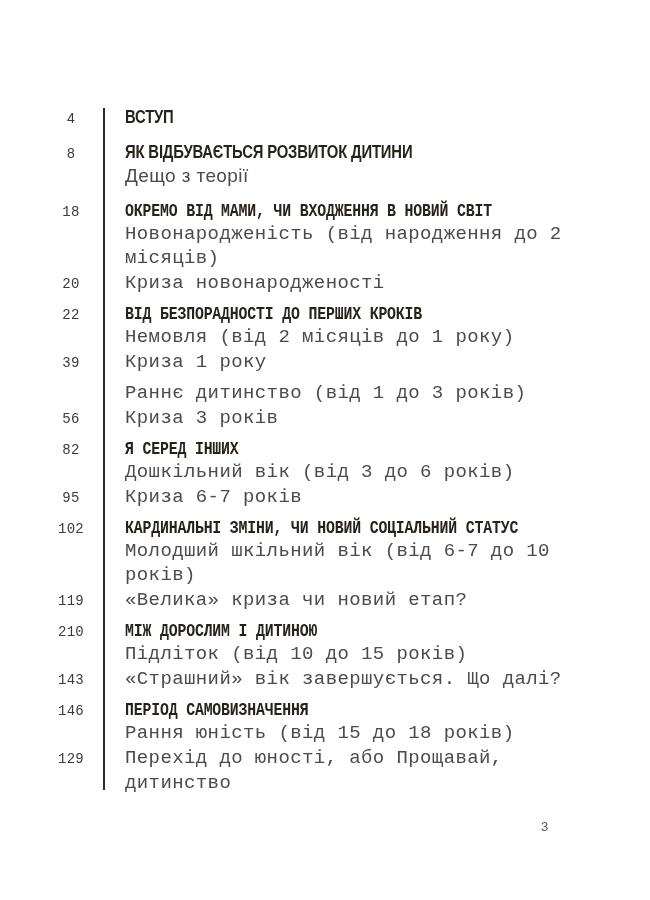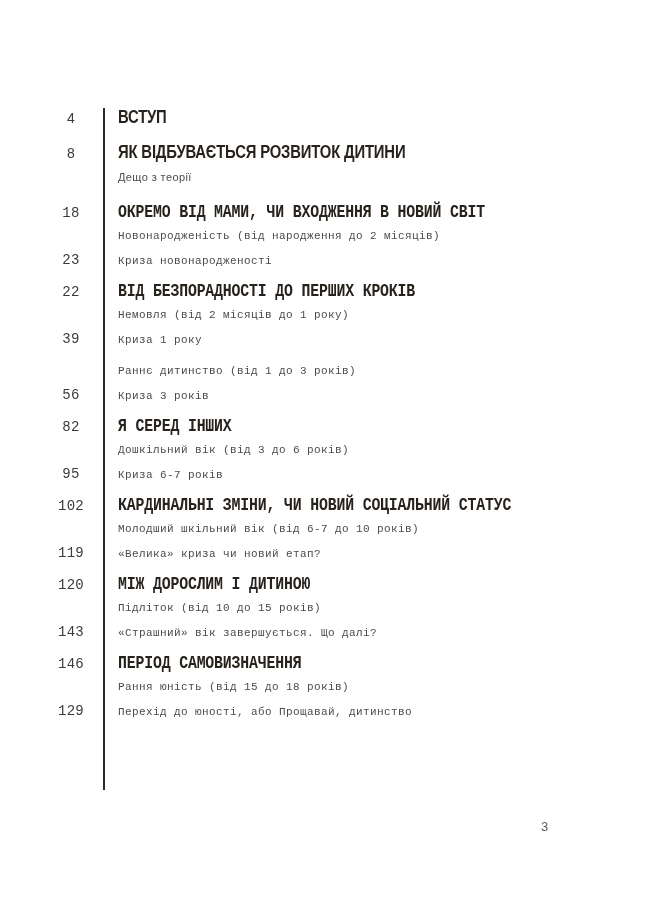--- a/index.html
+++ b/index.html
@@ -30,33 +30,33 @@
   .row.crisis{line-height:24px;}
   .num{
     flex:0 0 48px;
     box-sizing:border-box;
     padding-right:16px;
     text-align:center;
     font-size:14px;
     letter-spacing:.3px;
     color:#3b3b3b;
   }
-  .cell{flex:1;padding-left:15px;}
+  .cell{flex:1;padding-left:22px;}
   .heading{
     display:inline-block;
     font-size:19px;
     font-weight:700;
     letter-spacing:-0.2px;
     color:#27221c;
     transform:scaleX(0.78);
     transform-origin:left bottom;
     white-space:nowrap;
   }
   .subtitle-text,.crisis-text{
-    font-size:11px;
+    font-size:19px;
     letter-spacing:.4px;
     color:#4b4b4b;
   }
   .folio{
     position:absolute;
     left:541px;top:819px;
     font-size:13px;
     color:#5a5a5a;
   }
 </style>
@@ -101,21 +101,21 @@
         <span class="heading">ОКРЕМО ВІД МАМИ, ЧИ ВХОДЖЕННЯ В НОВИЙ СВІТ</span>
       </div>
     </div>
     <div class="row sub">
       <div class="num"></div>
       <div class="cell">
         <span class="subtitle-text">Новонародженість (від народження до 2 місяців)</span>
       </div>
     </div>
     <div class="row crisis">
-      <div class="num crisis-num">23</div>
+      <div class="num crisis-num">20</div>
       <div class="cell">
         <span class="crisis-text">Криза новонародженості</span>
       </div>
     </div>
   </section>
 
   <section class="group tight">
     <div class="row head">
       <div class="num head-num">22</div>
       <div class="cell">
@@ -188,21 +188,21 @@
     <div class="row crisis">
       <div class="num crisis-num">119</div>
       <div class="cell">
         <span class="crisis-text">«Велика» криза чи новий етап?</span>
       </div>
     </div>
   </section>
 
   <section class="group tight">
     <div class="row head">
-      <div class="num head-num">120</div>
+      <div class="num head-num">210</div>
       <div class="cell">
         <span class="heading">МІЖ ДОРОСЛИМ І ДИТИНОЮ</span>
       </div>
     </div>
     <div class="row sub">
       <div class="num"></div>
       <div class="cell">
         <span class="subtitle-text">Підліток (від 10 до 15 років)</span>
       </div>
     </div>

